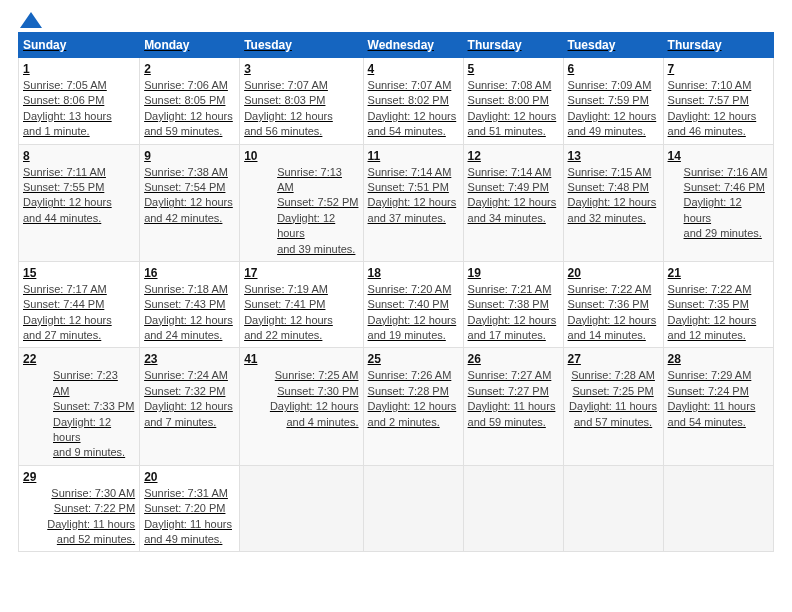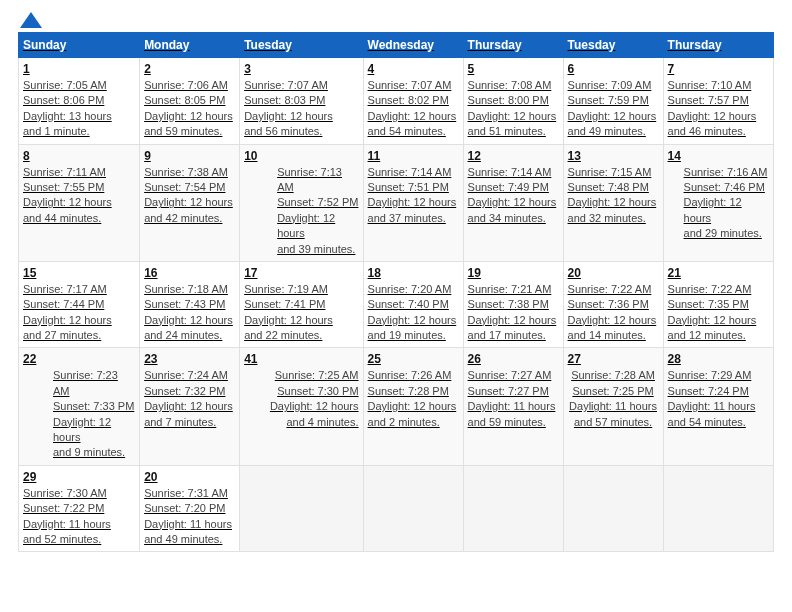--- a/index.html
+++ b/index.html
@@ -335,21 +335,21 @@
             <span class="day-num">28</span>
             <div class="day-info" style="white-space: pre-line;">Sunrise: 7:29 AM
 Sunset: 7:24 PM
 Daylight: 11 hours
 and 54 minutes.</div>
           </td>
         </tr>
         <tr>
           <td>
             <span class="day-num">29</span>
-            <div class="day-info" style="white-space: pre-line;">Sunrise: 7:30 AM
+            <div class="day-info" style="white-space: pre-line; text-align: right;">Sunrise: 7:30 AM
 Sunset: 7:22 PM
 Daylight: 11 hours
 and 52 minutes.</div>
           </td>
           <td>
             <span class="day-num">20</span>
             <div class="day-info" style="white-space: pre-line;">Sunrise: 7:31 AM
 Sunset: 7:20 PM
 Daylight: 11 hours
 and 49 minutes.</div>

